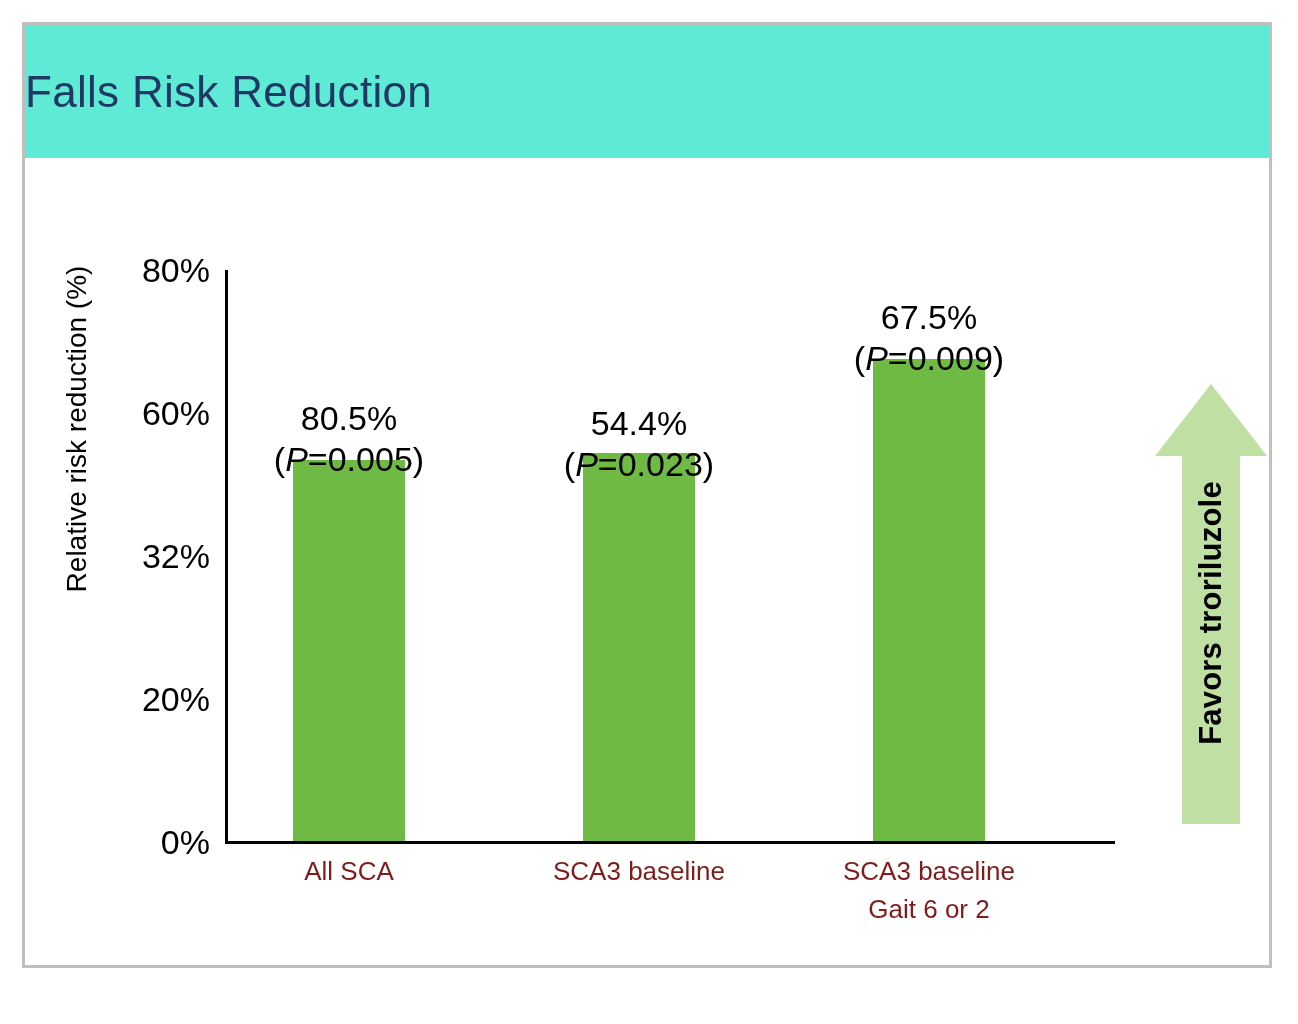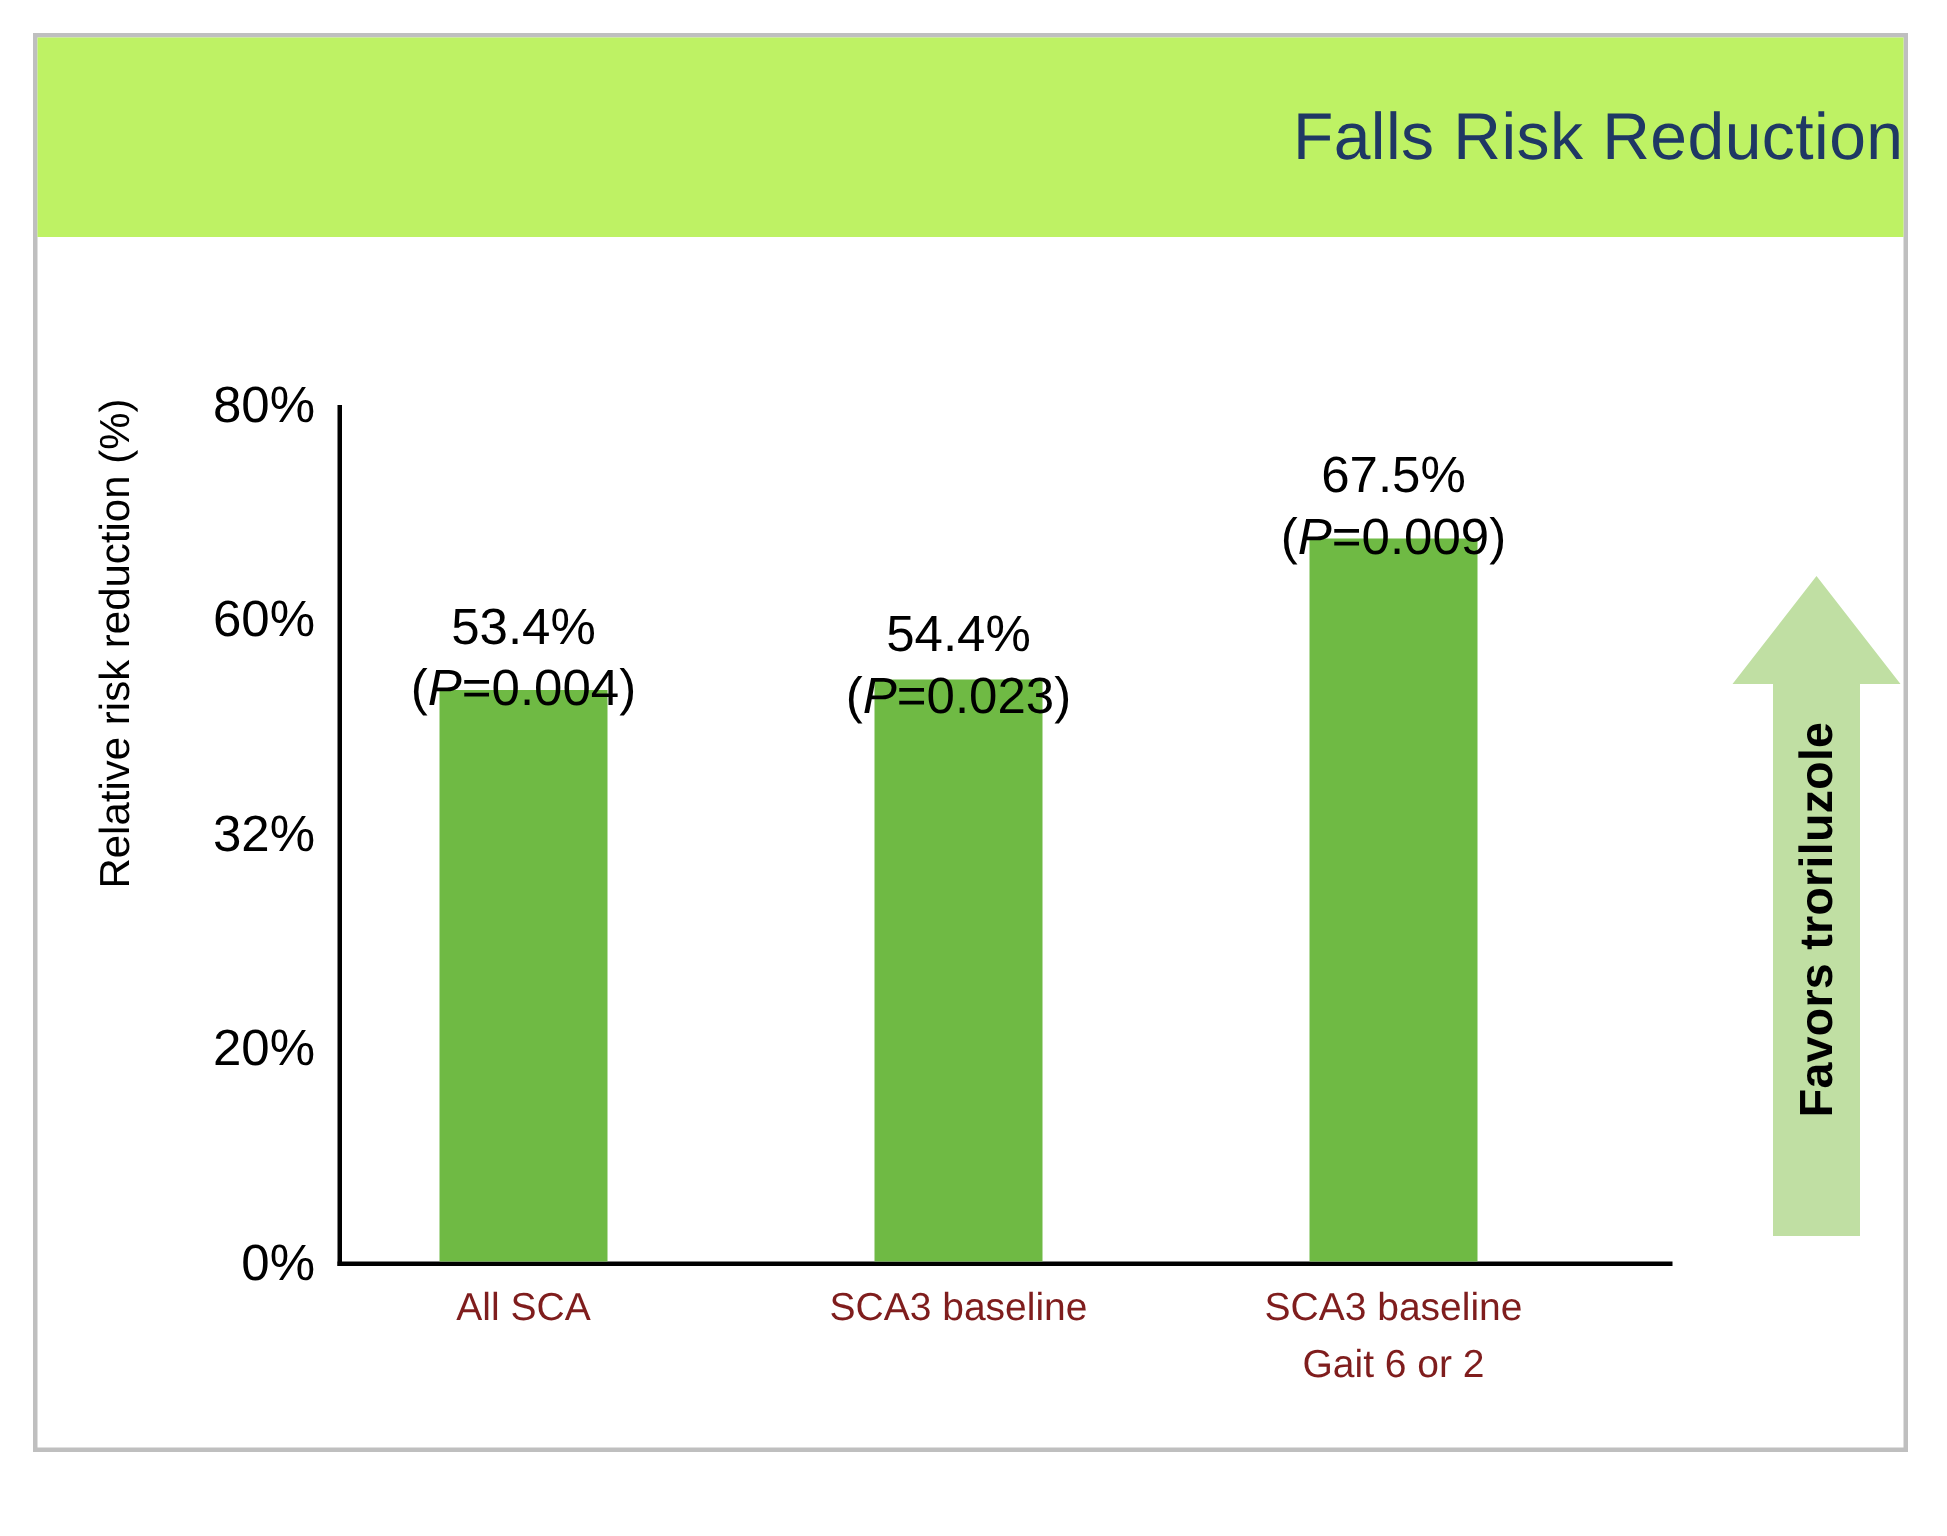--- a/index.html
+++ b/index.html
@@ -27,24 +27,24 @@
     background: #ffffff;
   }
 
   
   #title-band {
     position: absolute;
     left: 0;
     top: 0;
     right: 0;
     height: 133px;
-    background: #bef264;
+    background: #5eead4;
     display: flex;
     align-items: center;
-    justify-content: flex-end;
+    justify-content: flex-start;
   }
   #chart-title {
     font-size: 44px;
     color: #1f3864;
     letter-spacing: 0.3px;
     white-space: nowrap;
   }
 
   
   #plot-area {
@@ -181,22 +181,22 @@
     </div>
     <div class="y-tick-wrap" style="top:684px;">
       <div class="y-tick" style="top:-19px;">0%</div>
     </div>
 
     <div class="bar" id="bar-0" style="left:268px; width:112px; top:302px; height:381px;"></div>
     <div class="bar" id="bar-1" style="left:558px; width:112px; top:295px; height:388px;"></div>
     <div class="bar" id="bar-2" style="left:848px; width:112px; top:201px; height:482px;"></div>
 
     <div class="bar-label" style="left:224px; width:200px; top:240px;">
-      <div>53.4%</div>
-      <div class="pval">(<i>P</i><span>=0.004</span>)</div>
+      <div>80.5%</div>
+      <div class="pval">(<i>P</i><span>=0.005</span>)</div>
     </div>
 
     <div class="bar-label" style="left:514px; width:200px; top:245px;">
       <div>54.4%</div>
       <div class="pval">(<i>P</i><span>=0.023</span>)</div>
     </div>
 
     <div class="bar-label" style="left:804px; width:200px; top:139px;">
       <div>67.5%</div>
       <div class="pval">(<i>P</i><span>=0.009</span>)</div>

